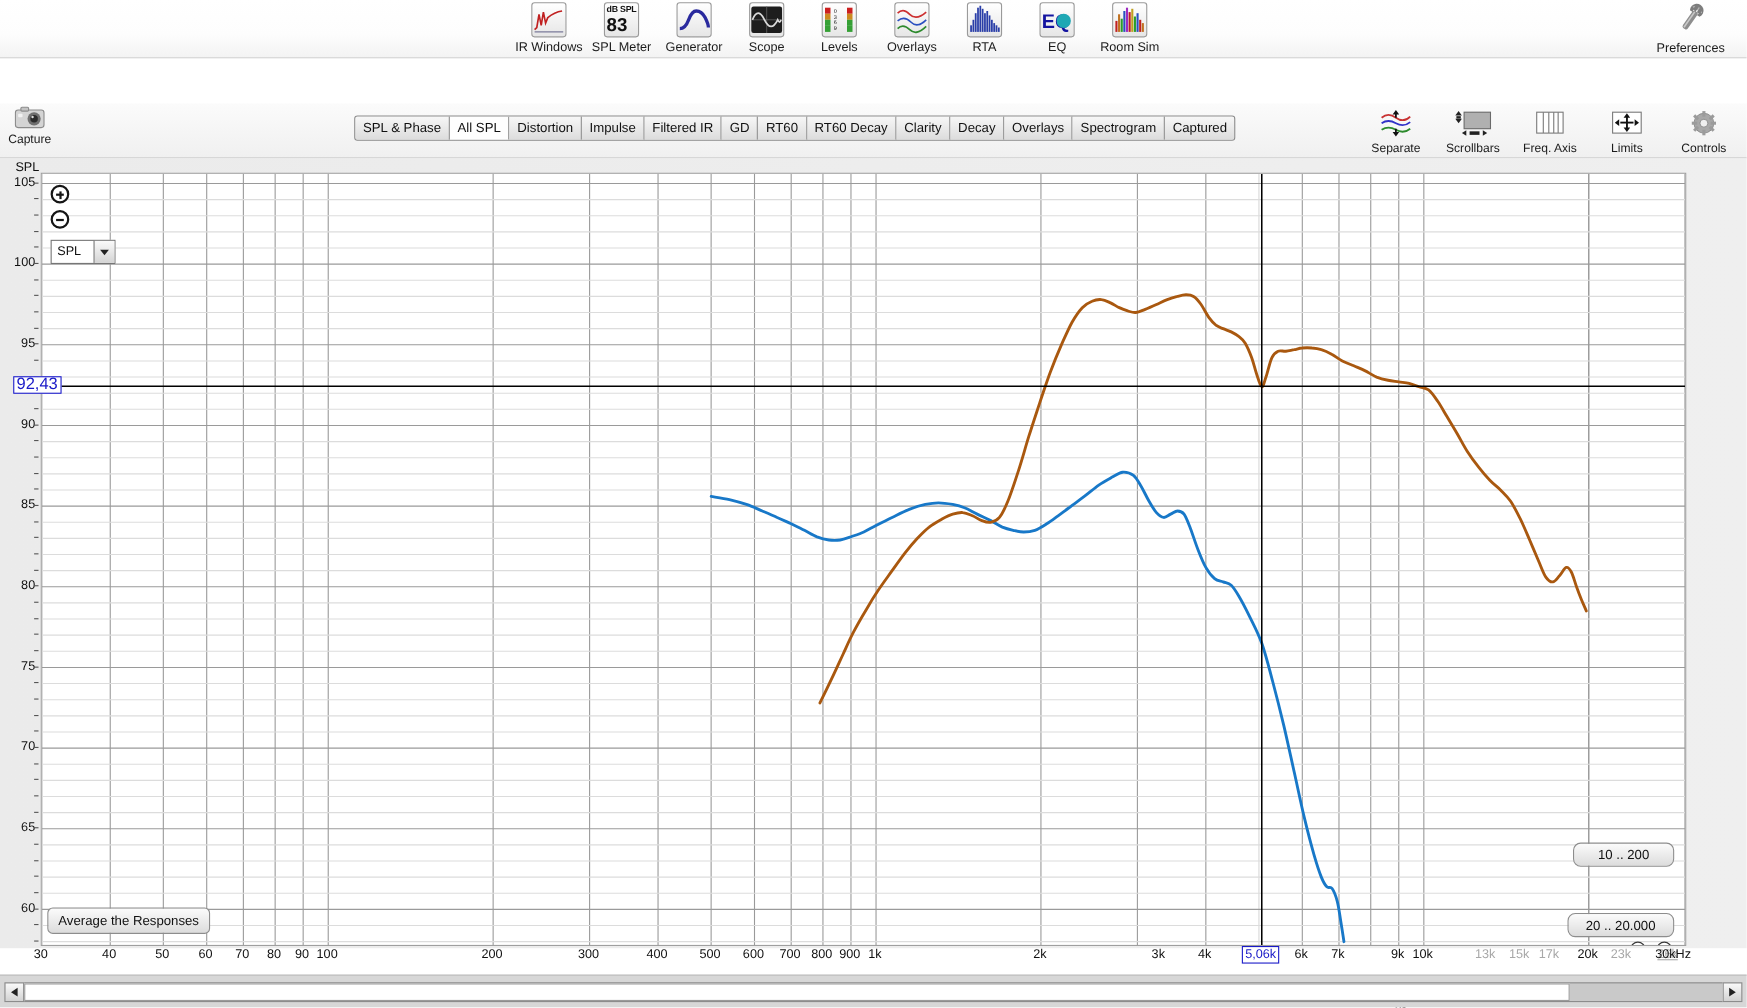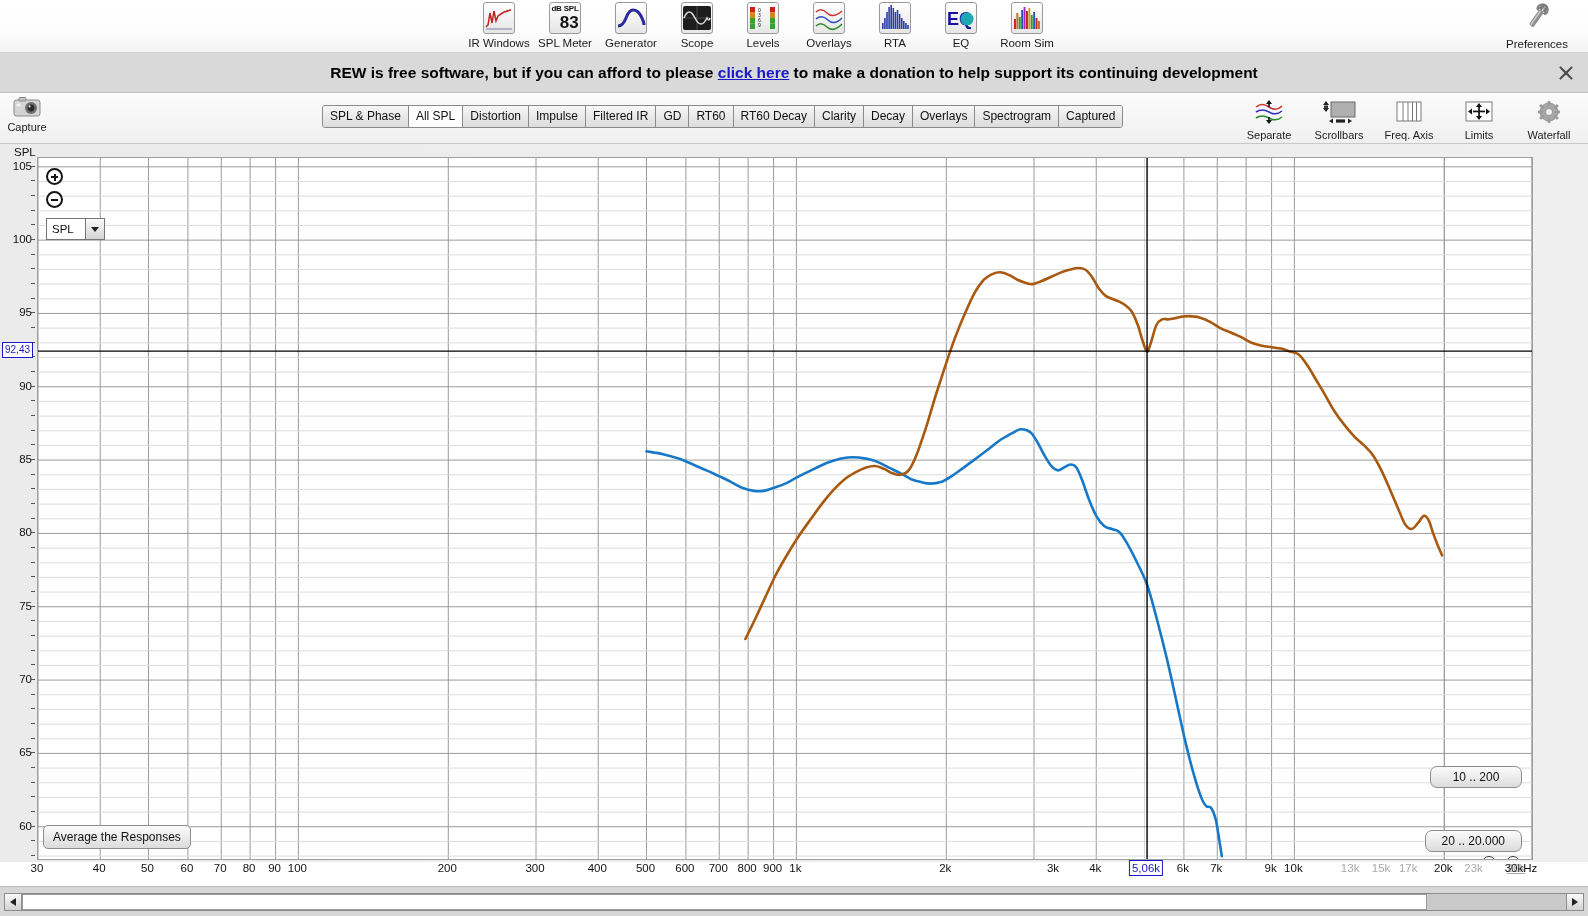--- a/index.html
+++ b/index.html
@@ -32,21 +32,21 @@
   }
   .tool-lbl { font-size:11.5px; color:#1b1b1b; margin-top:3px; white-space:nowrap; }
 
   .prefs {
     position:absolute; right:8px; top:2px; width:86px;
     display:flex; flex-direction:column; align-items:center;
   }
   .prefs-lbl { font-size:11.5px; color:#1b1b1b; margin-top:4px; }
 
   
-  .splmeter { display:flex; flex-direction:column; align-items:flex-end; justify-content:center; line-height:1; }
+  .splmeter { display:flex; flex-direction:column; align-items:flex-start; justify-content:center; line-height:1; }
   .splmeter .u { font-size:8px; font-weight:bold; color:#111; letter-spacing:-0.2px;}
   .splmeter .n { font-size:17px; font-weight:bold; color:#111; margin-top:1px;}
 
   
   .banner {
     position:absolute; left:0; top:53px; width:1588px; height:40px;
     background:#d9d9d9; border-bottom:1px solid #bcbcbc;
     display:flex; align-items:center; justify-content:center;
   }
   .banner-text { font-size:15.5px; color:#000; font-weight:bold; }
@@ -97,21 +97,21 @@
   }
   .yaxis { position:absolute; left:0px; top:13px; width:35px; height:703px; }
   .ytick { position:absolute; right:3px; font-size:11.5px; color:#111; transform:translateY(-50%); }
   .ytickmark { position:absolute; right:0; width:4px; height:1px; background:#555; }
 
   .xaxis { position:absolute; left:0; top:716px; width:1588px; height:24px; }
   .xtick { position:absolute; font-size:11.5px; color:#111; transform:translateX(-50%); top:2px; white-space:nowrap;}
   .xtick.dim { color:#a8a8a8; }
 
   .cursor-y-badge {
-    position:absolute; left:2px; font-size:10px; color:#1919c8;
+    position:absolute; left:12px; font-size:15px; color:#1919c8;
     border:1px solid #1919c8; background:#fff; padding:0 2px; transform:translateY(-50%);
     line-height:14px;
   }
   .cursor-x-badge {
     position:absolute; font-size:11.5px; color:#1919c8;
     border:1px solid #1919c8; background:#fff; padding:0 2px; transform:translateX(-50%);
     line-height:14px; top:1px;
   }
 
   
@@ -303,30 +303,20 @@
           <path d="M11.4 9.2 A6.2 6.2 0 1 1 22 9.2 L18.6 9.2 A3.1 3.1 0 1 0 14.8 9.2 Z" fill="#7d7d7d"></path>
           <path d="M11.4 5.2 A6.2 6.2 0 0 1 22 5.2 L18.6 6.0 A3.1 3.1 0 0 0 14.8 6.0 Z" fill="#b6b6b6"></path>
           <rect x="13.2" y="2.2" width="3.2" height="5" fill="#7d7d7d"></rect>
           <rect x="17.6" y="2.2" width="3.2" height="5" fill="#7d7d7d"></rect>
         </g>
       </svg>
       <div class="prefs-lbl">Preferences</div>
     </div>
   </div>
 
-  <div class="banner">
-    <div class="banner-text">
-      <span>REW is free software, but if you can afford to please </span><a href="#">click here</a><span> to make a donation to help support its continuing development</span>
-    </div>
-    <div class="banner-close">
-      <svg width="16" height="16" viewBox="0 0 16 16">
-        <path d="M2.6 1.2 L8 6.4 L13.4 1.2 L14.8 2.6 L9.6 8 L14.8 13.4 L13.4 14.8 L8 9.6 L2.6 14.8 L1.2 13.4 L6.4 8 L1.2 2.6 Z" fill="#4a4a4a"></path>
-      </svg>
-    </div>
-  </div>
 
   <div class="tabbar">
     <div class="capture">
       <svg width="28" height="24" viewBox="0 0 28 24">
         <rect x="1" y="5" width="26" height="16" rx="2.5" fill="#d4d4d4" stroke="#8a8a8a"></rect>
         <rect x="6" y="2.5" width="7" height="3.5" rx="1" fill="#c2c2c2" stroke="#8a8a8a"></rect>
         <circle cx="18" cy="13" r="6" fill="#6f6f6f"></circle>
         <circle cx="18" cy="13" r="3.4" fill="#2b2b2b"></circle>
         <circle cx="16.6" cy="11.4" r="1.1" fill="#dddddd"></circle>
         <rect x="3.5" y="8.5" width="4" height="3" rx="0.8" fill="#f2f2f2"></rect>
@@ -421,21 +411,21 @@
               <rect x="3" y="11.6" width="5" height="2.8"></rect>
               <rect x="20" y="11.6" width="5" height="2.8"></rect>
               <rect x="5.5" y="5.2" width="2.8" height="5" transform="rotate(-45 6.9 7.7)"></rect>
               <rect x="19.7" y="15.6" width="2.8" height="5" transform="rotate(-45 21.1 18.1)"></rect>
               <rect x="19.7" y="5.2" width="2.8" height="5" transform="rotate(45 21.1 7.7)"></rect>
               <rect x="5.5" y="15.6" width="2.8" height="5" transform="rotate(45 6.9 18.1)"></rect>
             </g>
             <circle cx="14" cy="13" r="3.6" fill="#efefef" stroke="#7c7c7c" stroke-width="0.7"></circle>
           </svg>
         </div>
-        <div class="rt-lbl">Waterfall</div>
+        <div class="rt-lbl">Controls</div>
       </div>
     </div>
   </div>
 
   <div class="graph-wrap">
 
     <div class="ylabel-spl">SPL</div>
 
     <div class="yaxis" id="yaxis">
         <div class="ytick" style="top: 8.79916px;">105</div>

